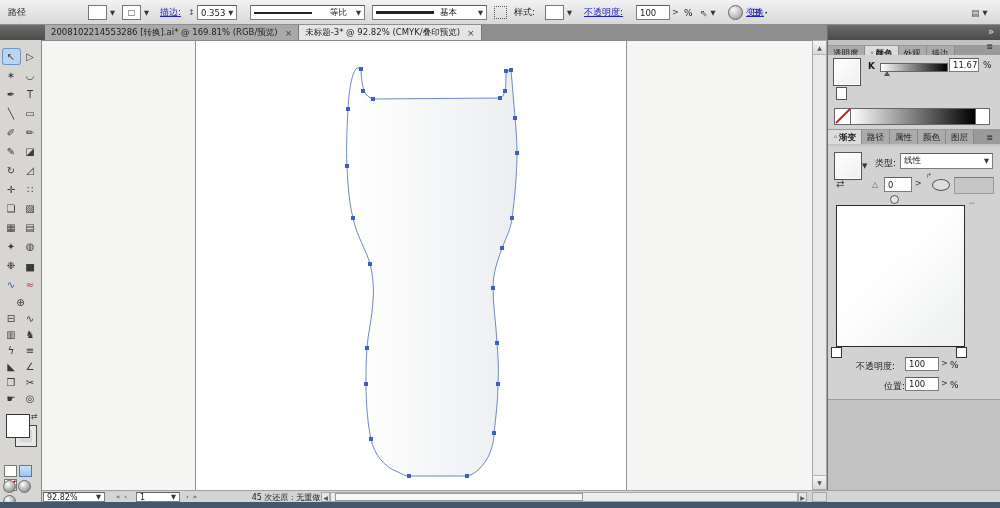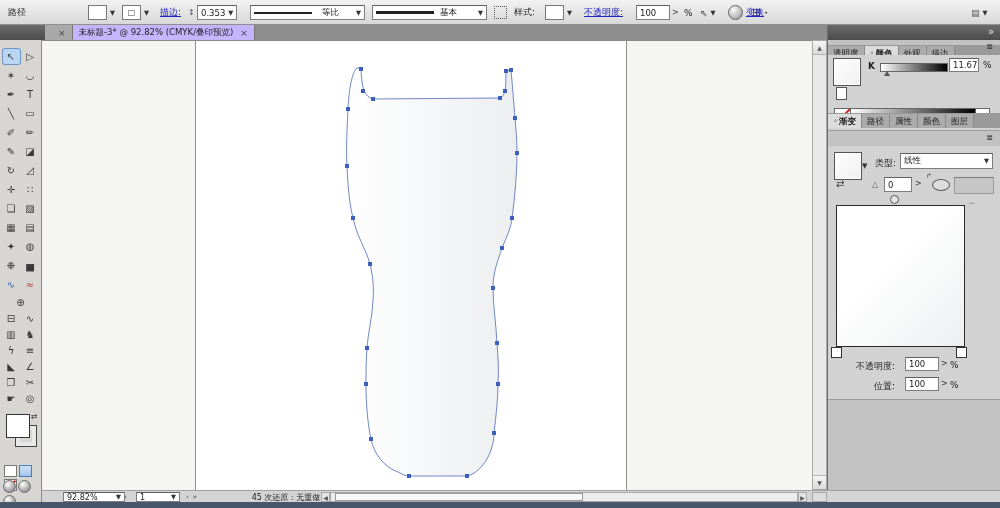--- a/index.html
+++ b/index.html
@@ -18,21 +18,21 @@
   .swatchbox{width:17px;height:13px;background:#fff;border:1px solid #777;box-shadow:inset 0 0 0 1px #fff}
   .linepx{background:#222;height:2px;width:58px}
   .dotbox{width:11px;height:11px;border:1px dotted #555;position:relative}
   .circleicon{width:13px;height:13px;border-radius:50%;border:1px solid #666;
      background:radial-gradient(circle at 35% 30%,#fafafa,#8f8f8f)}
   
   .tabbar{left:0;top:25px;width:828px;height:15px;background:#8E8E8E;display:flex}
   .grabber{width:45px;height:15px;background:linear-gradient(#6a6a6a,#4c4c4c)}
   .doctab{height:15px;display:flex;align-items:center;padding:0 6px;background:#A9A9A9;
      border-right:1px solid #787878;font-size:8.5px;color:#1d1d1d;white-space:nowrap}
-  .doctab.active{background:#c4b5fd}
+  .doctab.active{background:#e5e5e5}
   .closex{margin-left:7px;color:#444;font-size:9px}
   
   .tools{left:0;top:40px;width:42px;height:462px;background:#D8D6D2;border-right:1px solid #8a8a8a;box-sizing:border-box}
   .trow{display:flex;justify-content:center;align-items:center;height:19px}
   .trow.small{height:16px}
   .tool{width:17px;height:15px;line-height:15px;text-align:center;font-size:10px;color:#3a3a3a;margin:0 1px;border-radius:2px}
   .tool.active{background:#b9d5f2;box-shadow:0 0 0 1px #6f95c2}
   .fillsw{left:6px;top:374px;width:22px;height:22px;background:#fff;border:1px solid #333;box-shadow:inset 0 0 0 2px #fff;z-index:2}
   .strokesw{left:16px;top:386px;width:20px;height:20px;border:4px solid #e8e8e8;outline:1px solid #444;box-sizing:border-box;background:transparent}
   .swaparrow{left:31px;top:372px;font-size:8px;color:#444}
@@ -94,21 +94,21 @@
       <span class="dd">▼</span>
   </div>
   <div class="cb-item bluelink" style="left:160px">描边:</div>
   <div class="cb-item" style="left:188px;color:#555;font-size:8px">↕</div>
   <div class="cb-item fld" style="left:197px;width:40px">
     <span>0.353</span>
       <span class="dd">▼</span>
   </div>
   <div class="cb-item fld" style="left:250px;width:115px">
     <span class="linepx"></span>
-    <span style="margin-left:10px">等比</span>
+    <span style="margin-left:18px">等比</span>
     <span class="dd">▼</span>
   </div>
   <div class="cb-item fld" style="left:372px;width:115px">
     <span class="linepx" style="height:3px"></span>
     <span style="margin-left:6px">基本</span>
     <span class="dd">▼</span>
   </div>
   <div class="cb-item" style="left:494px">
       <span class="dotbox"></span>
     </div>
@@ -129,20 +129,21 @@
     </div>
   <div class="cb-item" style="left:752px;color:#444;font-size:11px">⊞<span class="dd">•</span></div>
   <div class="cb-item bluelink" style="left:746px">变换</div>
   <div class="cb-item wsicon" style="left:971px">▤<span class="dd">▼</span></div>
 </div>
 
 <div class="abs tabbar">
   <div class="grabber"></div>
   <div id="doctabs" style="display:flex">
       <div class="doctab">
+        <span>2008102214553286 [转换].ai* @ 169.81% (RGB/预览)</span>
         <span class="closex">×</span>
       </div>
       <div class="doctab active">
         <span>未标题-3* @ 92.82% (CMYK/叠印预览)</span>
         <span class="closex">×</span>
       </div>
     </div>
 </div>
 
 <div class="abs tools">
@@ -302,21 +303,21 @@
       <span>11.67</span>
     </div>
     <div class="abs" style="left:155px;top:5px">%</div>
     <div class="ramp" style="left:6px;top:53px;width:156px">
       <span class="rampnone"></span>
         <span class="rampgrad"></span>
         <span class="rampend"></span>
     </div>
   </div>
 
-  <div class="ptabrow" style="top:88px">
+  <div class="ptabrow" style="top:104px">
       <span class="ptab active">渐变</span>
       <span class="ptab">路径</span>
       <span class="ptab">属性</span>
       <span class="ptab">颜色</span>
       <span class="ptab">图层</span>
     </div>
   <div class="pmenu abs" style="top:108px;right:3px">≣</div>
   <div class="pcontent" style="top:121px;height:254px">
     <div class="gswatch" style="left:6px;top:6px"></div>
     <div class="abs" style="left:34px;top:16px;font-size:7px;color:#333">▼</div>
@@ -338,31 +339,31 @@
     <div class="abs" style="left:140px;top:52px;color:#888;font-size:9px">∽</div>
     <div class="gsq" style="left:8px;top:59px;width:127px;height:140px"></div>
     <div class="gstop" style="left:3px;top:201px"></div>
     <div class="gstop" style="left:128px;top:201px"></div>
     <div class="abs" style="left:28px;top:214px">不透明度:</div>
     <div class="fld abs" style="left:77px;top:211px;width:34px;height:14px">
       <span>100</span>
     </div>
     <div class="abs spin" style="left:113px;top:213px">&gt;</div>
     <div class="abs" style="left:122px;top:214px">%</div>
-    <div class="abs" style="left:46px;top:234px">位置:</div>
+    <div class="abs" style="left:56px;top:234px">位置:</div>
     <div class="fld abs" style="left:77px;top:231px;width:34px;height:14px">
       <span>100</span>
     </div>
     <div class="abs spin" style="left:113px;top:233px">&gt;</div>
     <div class="abs" style="left:122px;top:234px">%</div>
   </div>
 </div>
 
 <div class="abs statusbar">
-  <div class="sb-item fld" style="left:21px;width:62px;height:10px">
+  <div class="sb-item fld" style="left:1px;width:62px;height:10px">
     <span>92.82%</span>
     <span class="dd">▼</span>
   </div>
   <div class="sb-item" style="left:72px">
     <span class="navg">«</span>
     <span class="navg">‹</span>
   </div>
   <div class="sb-item fld" style="left:94px;width:44px;height:10px">
     <span>1</span>
     <span class="dd">▼</span>

